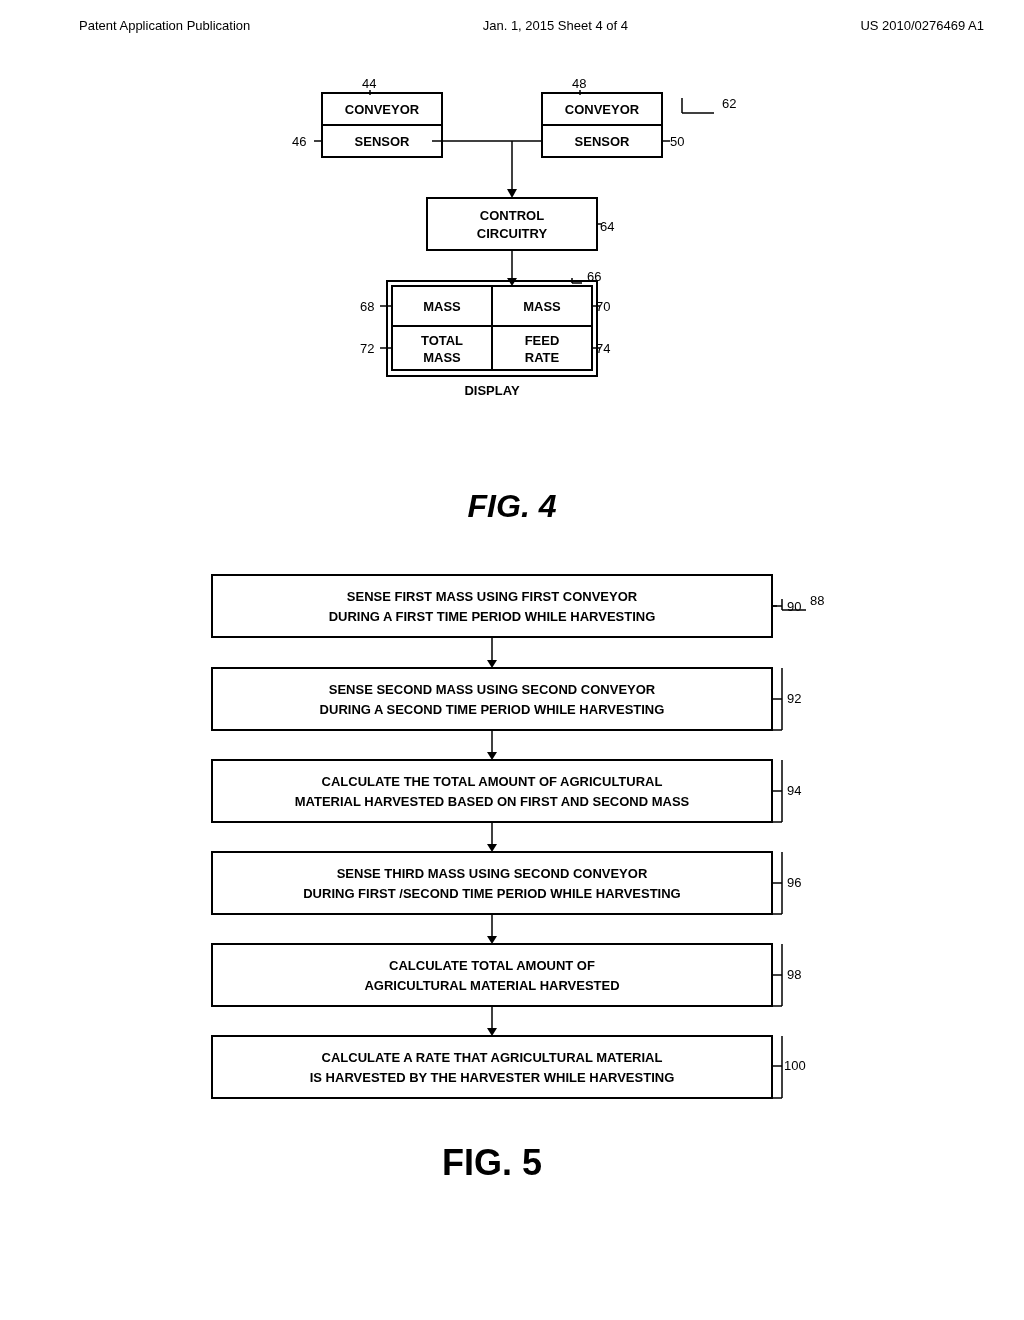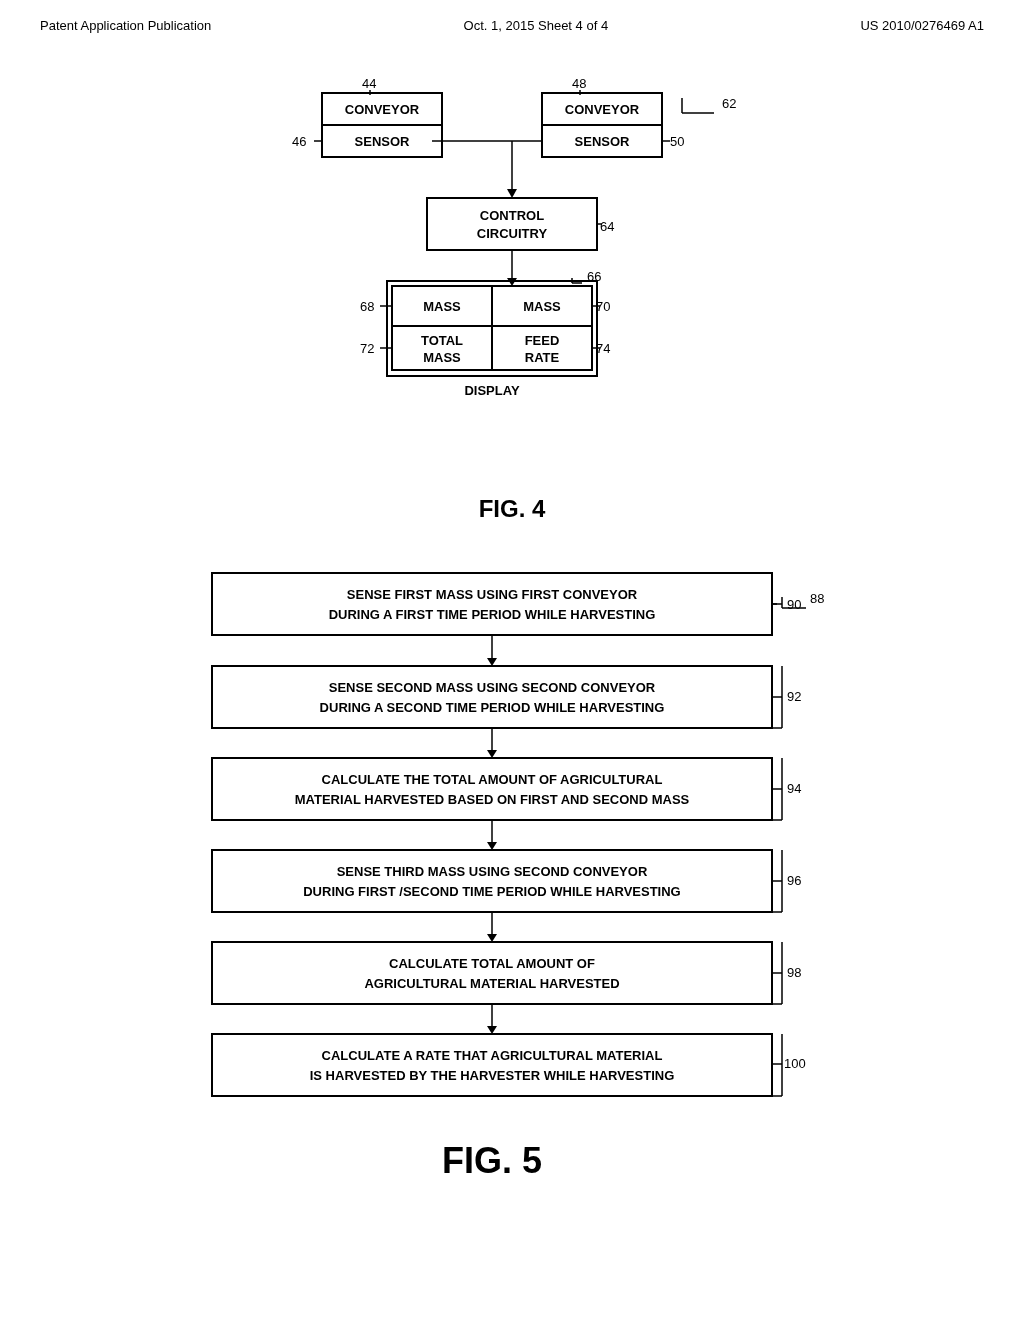--- a/index.html
+++ b/index.html
@@ -13,20 +13,21 @@
     }
 
     
     .header {
       display: flex;
       justify-content: space-between;
       align-items: flex-start;
       padding: 18px 40px 10px 40px;
       font-size: 13px;
       color: #000;
+      margin-left: 39px;
     }
 
     
     .main {
       padding: 10px 60px 40px 60px;
       display: flex;
       flex-direction: column;
       align-items: center;
     }
 
@@ -35,25 +36,26 @@
       width: 100%;
       display: flex;
       flex-direction: column;
       align-items: center;
       margin-bottom: 30px;
       position: relative;
     }
 
     
     .fig-label {
-      font-size: 24px;
+      font-size: 32px;
       font-weight: bold;
       font-family: Arial, sans-serif;
       text-align: center;
-      margin-top: 12px;
+      margin-top: 5px;
+      font-style: italic;
     }
 
     
     .fig5-container {
       width: 100%;
       display: flex;
       flex-direction: column;
       align-items: center;
       position: relative;
     }
@@ -62,21 +64,21 @@
     .fig4-svg {
       width: 560px;
       height: 430px;
     }
   </style>
 </head>
 <body>
 
 <div class="header">
   <span>Patent Application Publication</span>
-  <span>Oct. 1, 2015    Sheet 4 of 4</span>
+  <span>Jan. 1, 2015    Sheet 4 of 4</span>
   <span>US 2010/0276469 A1</span>
 </div>
 
 <div class="main">
 
   <div class="fig4-container">
     <svg class="fig4-svg" viewBox="0 0 560 430">
 
       <text x="490" y="55" font-size="13" font-family="Arial">62</text>
       <line x1="482" y1="60" x2="450" y2="60" stroke="#000" stroke-width="1.5"></line>

